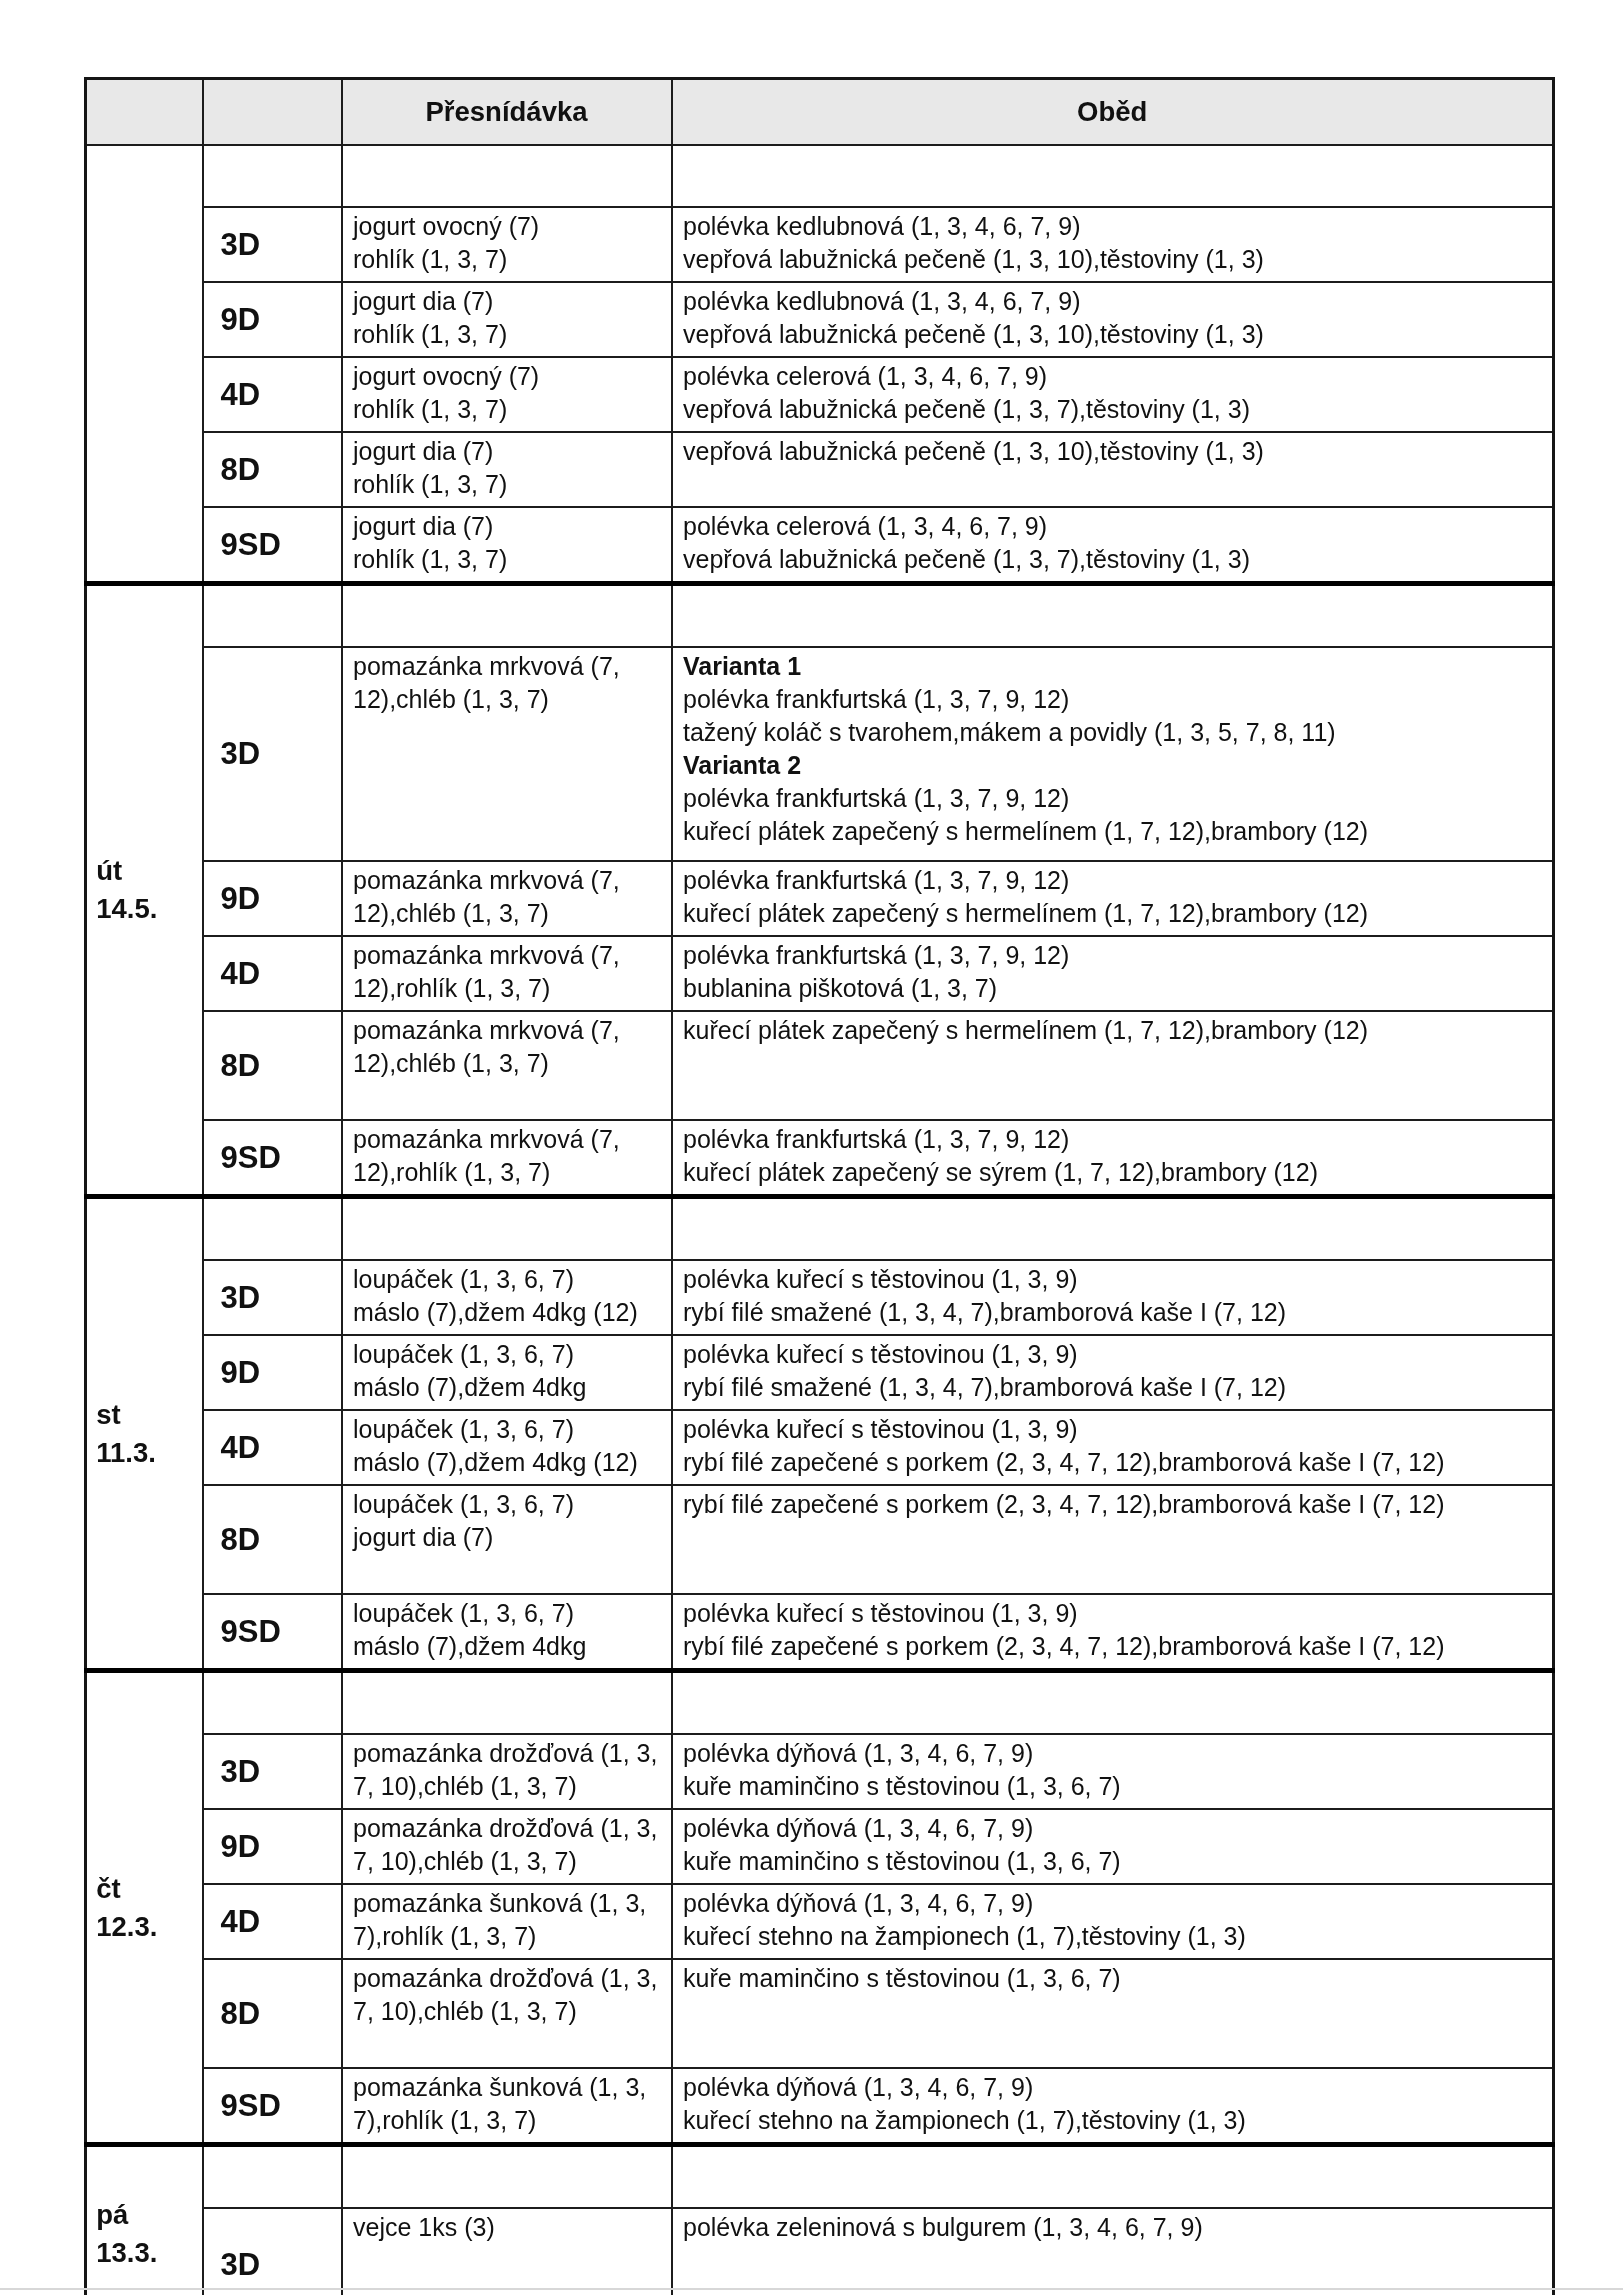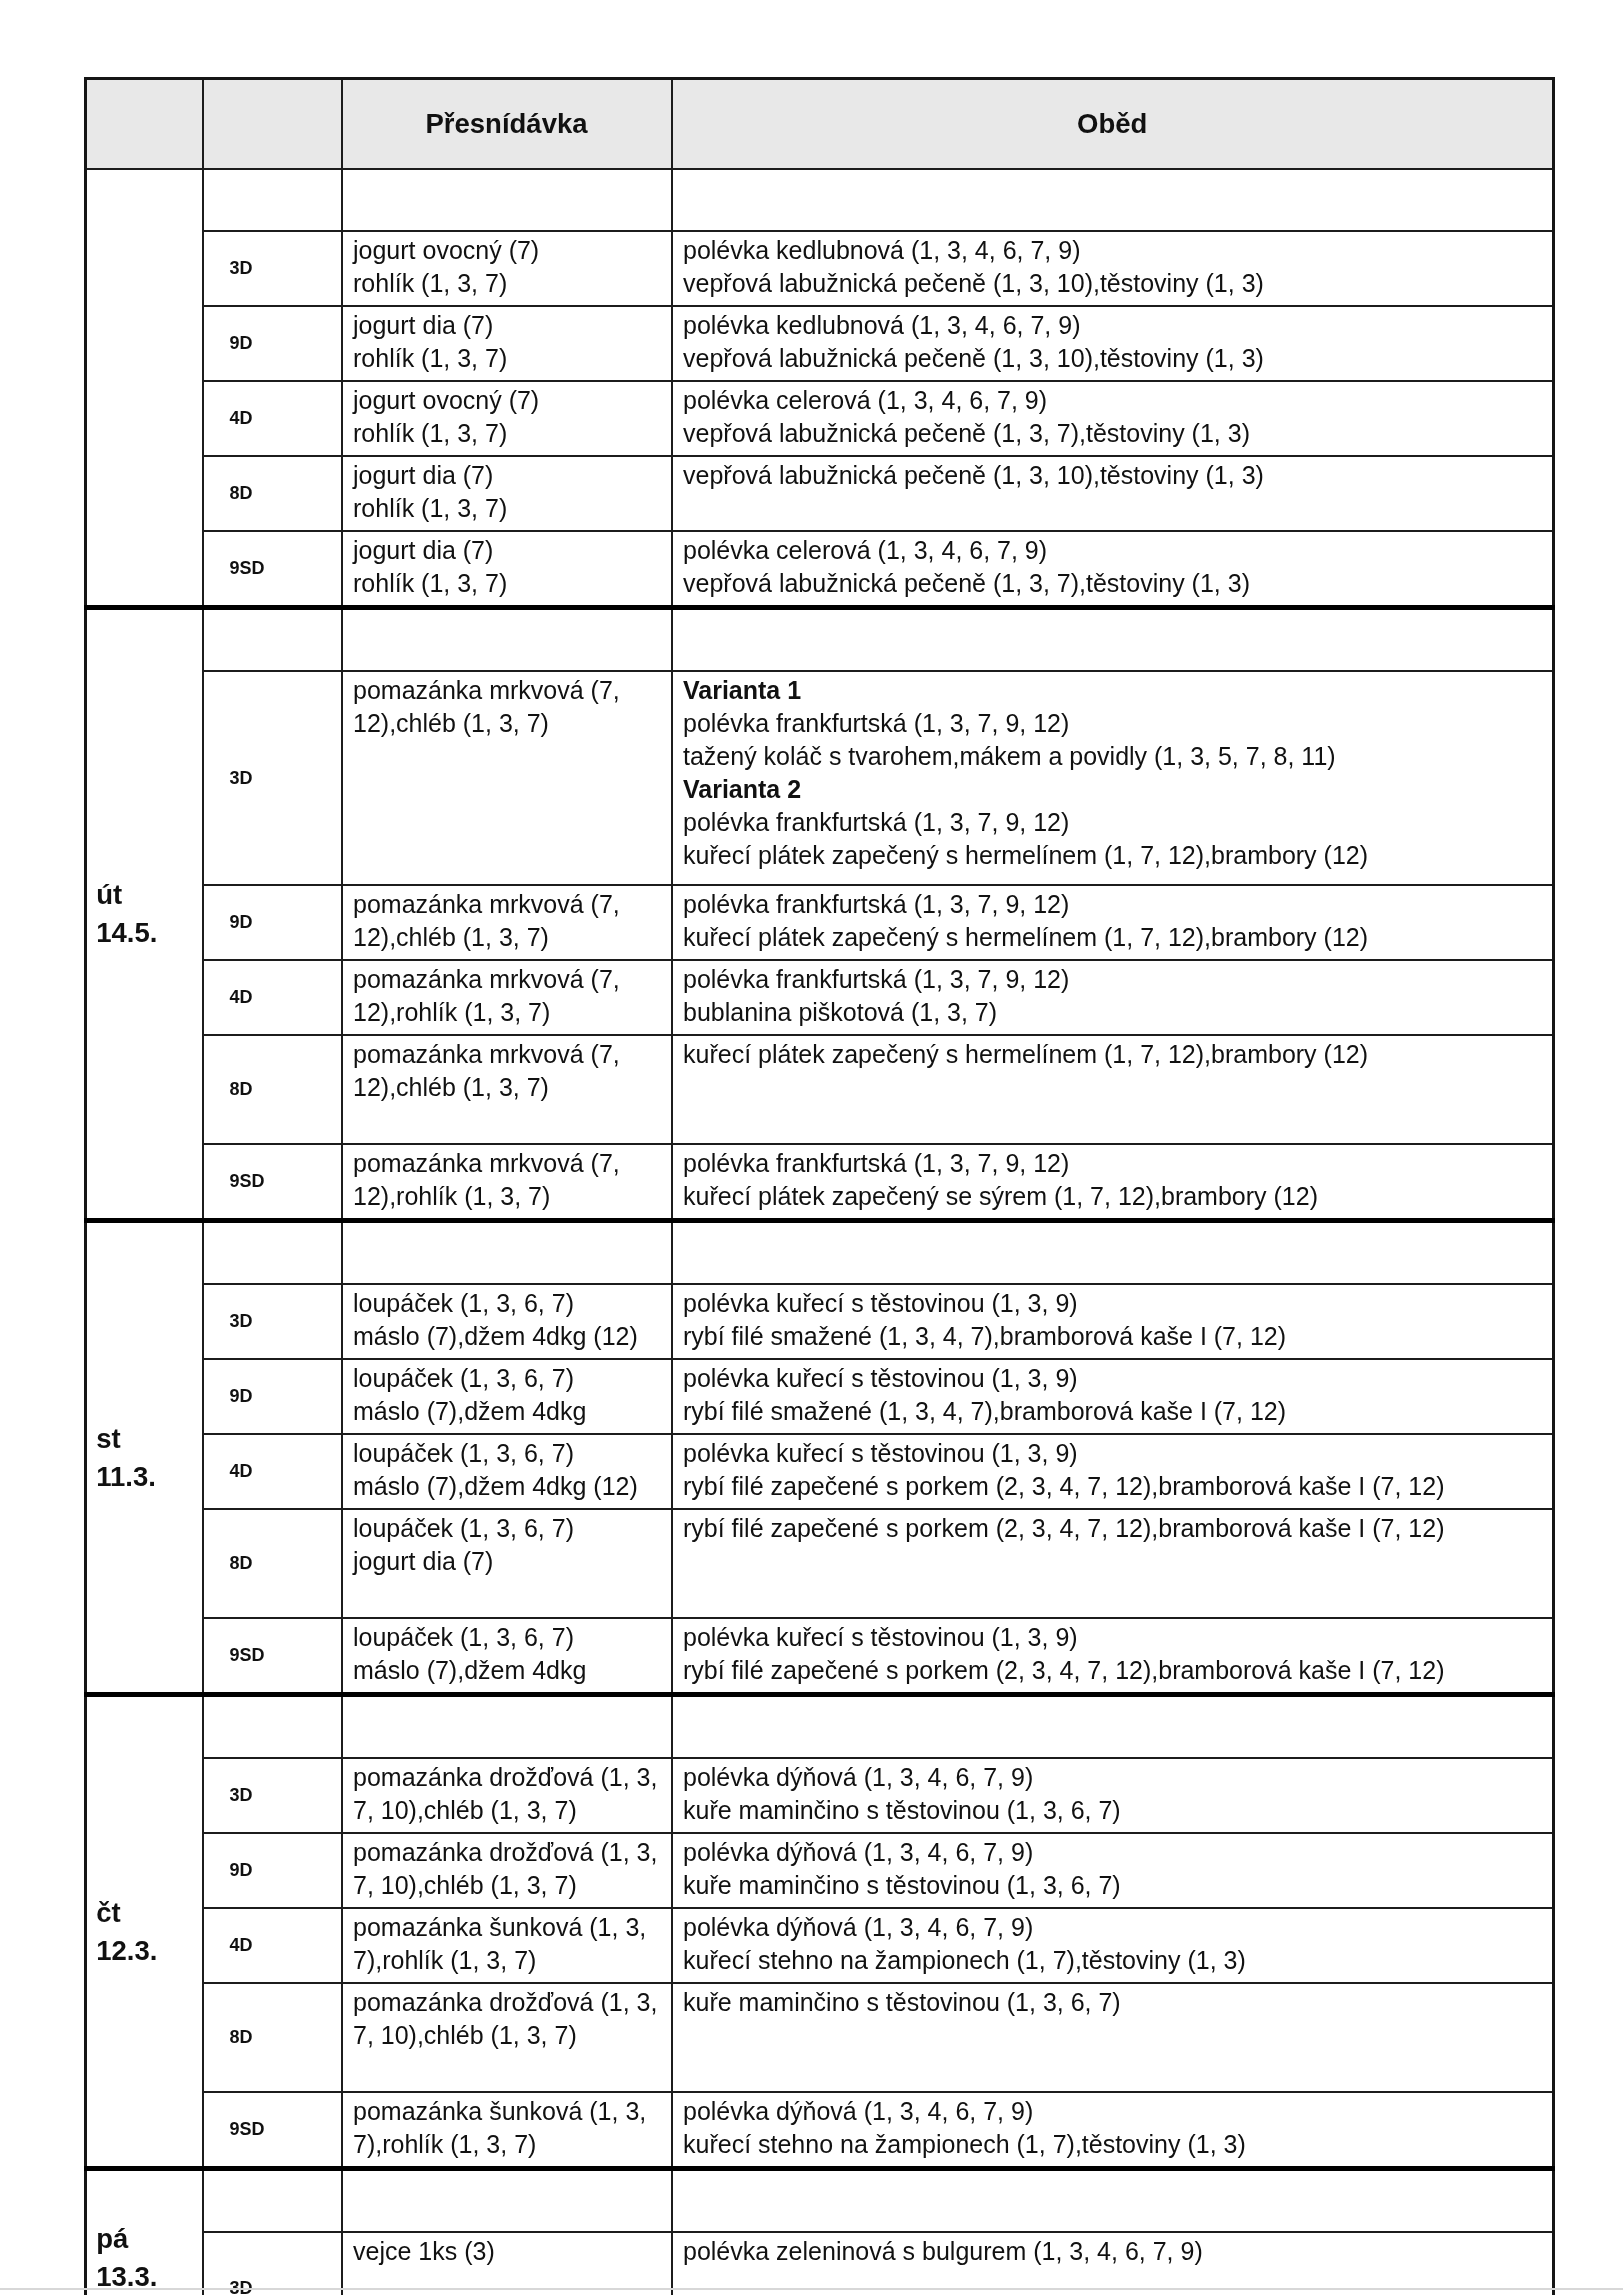--- a/index.html
+++ b/index.html
@@ -22,34 +22,34 @@
   col.c-lunch{width:882px;}
   th,td{
     border:2px solid #1c1c1c;
     font-size:25px;
     vertical-align:top;
     padding:2px 10.5px 2px 10.5px;
     overflow:hidden;
   }
   th{
     height:56px;background:#e8e8e8;font-size:27.5px;font-weight:bold;
-    text-align:center;vertical-align:middle;padding:16px;
+    text-align:center;vertical-align:middle;padding:4px;
   }
   tr.spacer td{height:56px;}
   tr.r2 td{height:69px;}
   tr.r3 td{height:107px;}
   tr.tall8 td{height:103px;}
   tr.xl td{height:208px;}
   tr.block-sep td{border-top:5.9px solid #000;}
   td.day-cell{
     vertical-align:middle;font-weight:bold;font-size:27.5px;line-height:38px;
     padding-left:9.2px;
   }
   td.diet-cell{
-    vertical-align:middle;font-weight:bold;font-size:18px;padding-left:26px;
+    vertical-align:middle;font-weight:bold;font-size:31px;padding-left:17px;
   }
   td.text-cell .line{line-height:33px;}
   td.text-cell .line.b{font-weight:bold;}
   .page-edge{
     position:absolute;left:0;bottom:5.2px;width:100%;height:2px;background:#d7d7d7;
   }
 </style>
 </head>
 <body>
 

